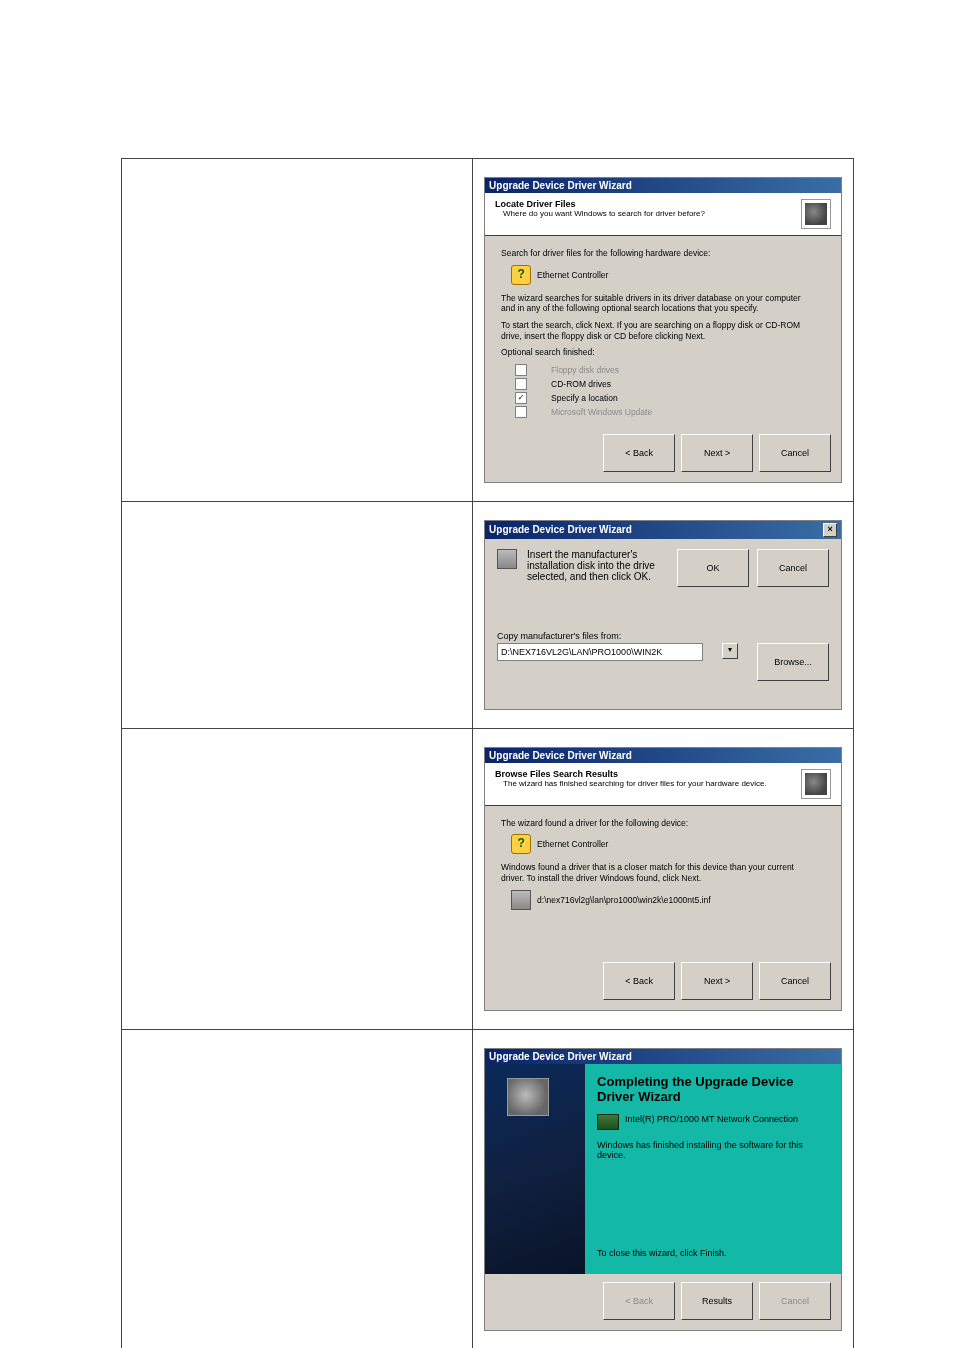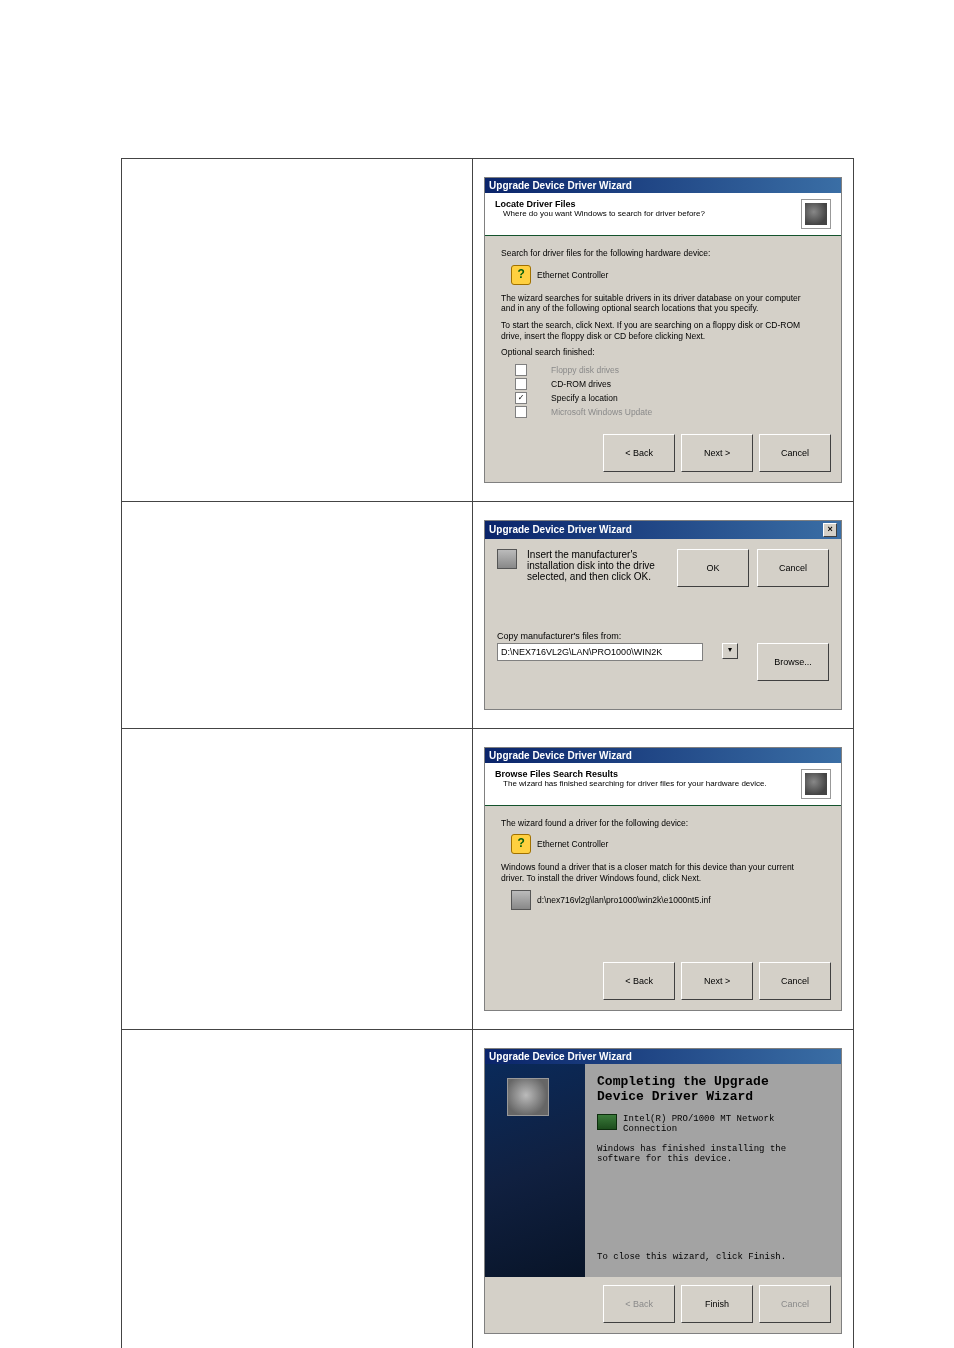--- a/index.html
+++ b/index.html
@@ -237,23 +237,22 @@
     top: 14px;
     left: 22px;
     width: 40px;
     height: 36px;
     background: radial-gradient(circle at 45% 45%, #bbb 0%, #666 70%);
     border: 1px solid #999;
   }
   .d4-main {
     flex: 1;
     padding: 10px 28px 6px 12px;
-    background: #a3a3a3;
-    font-size: 9px;
-    font-family: Liberation Mono, monospace;
+    background: #14b8a6;
+    font-size: 9px;
   }
   .d4-main .complete-title {
     font-weight: bold;
     font-size: 13px;
     margin-bottom: 10px;
   }
   .nic-line {
     display: flex;
     align-items: flex-start;
     gap: 6px;
@@ -407,21 +406,21 @@
                 <div class="nic-icon"></div>
                 <span>Intel(R) PRO/1000 MT Network Connection</span>
               </div>
               <p>Windows has finished installing the software for this device.</p>
               <div style="height:70px"></div>
               <p>To close this wizard, click Finish.</p>
             </div>
           </div>
           <div class="btn-row">
             <div class="btn disabled">&lt; Back</div>
-            <div class="btn">Finish</div>
+            <div class="btn">Results</div>
             <div class="btn disabled">Cancel</div>
           </div>
         </div>
       </td>
     </tr>
   </tbody>
     </table>
 </div>
 
 </body></html>

